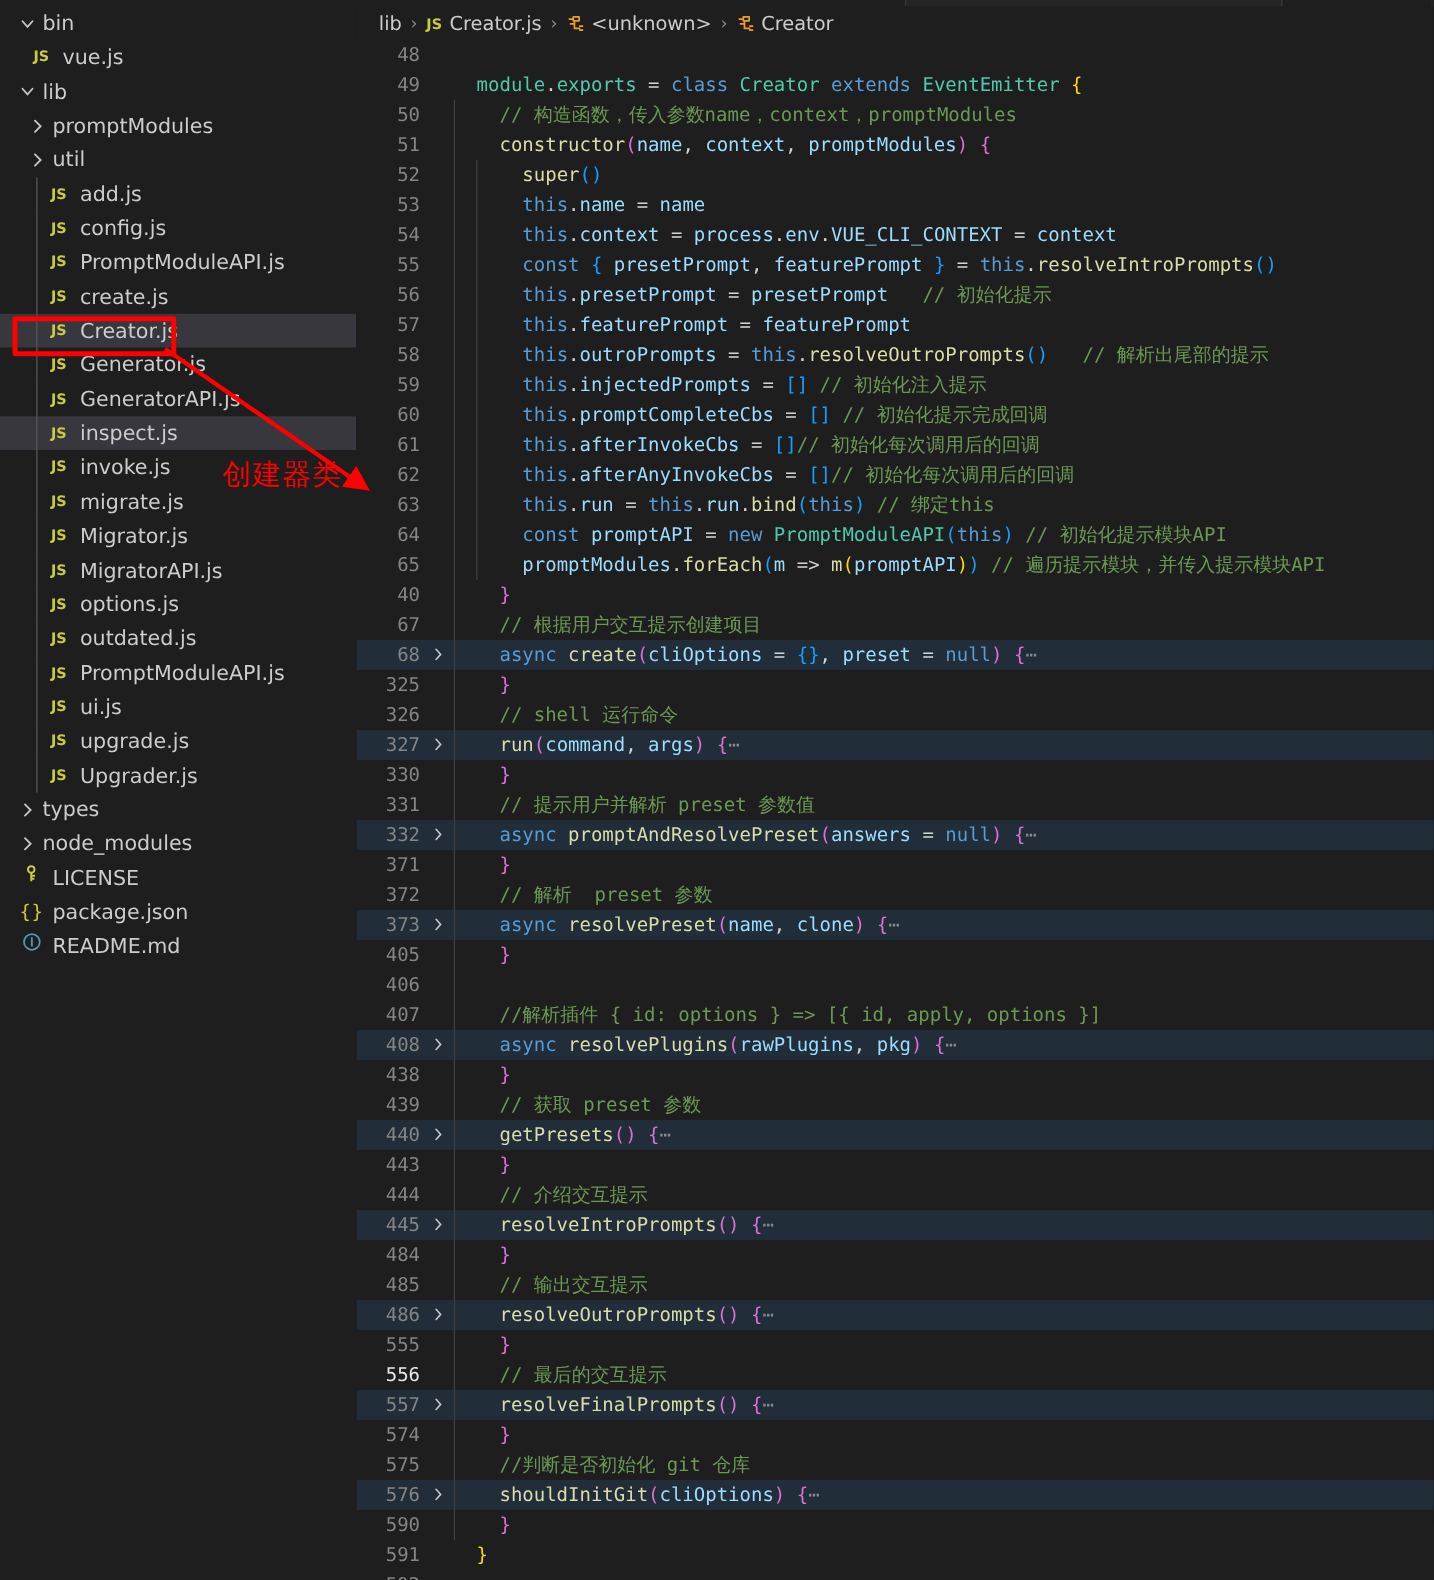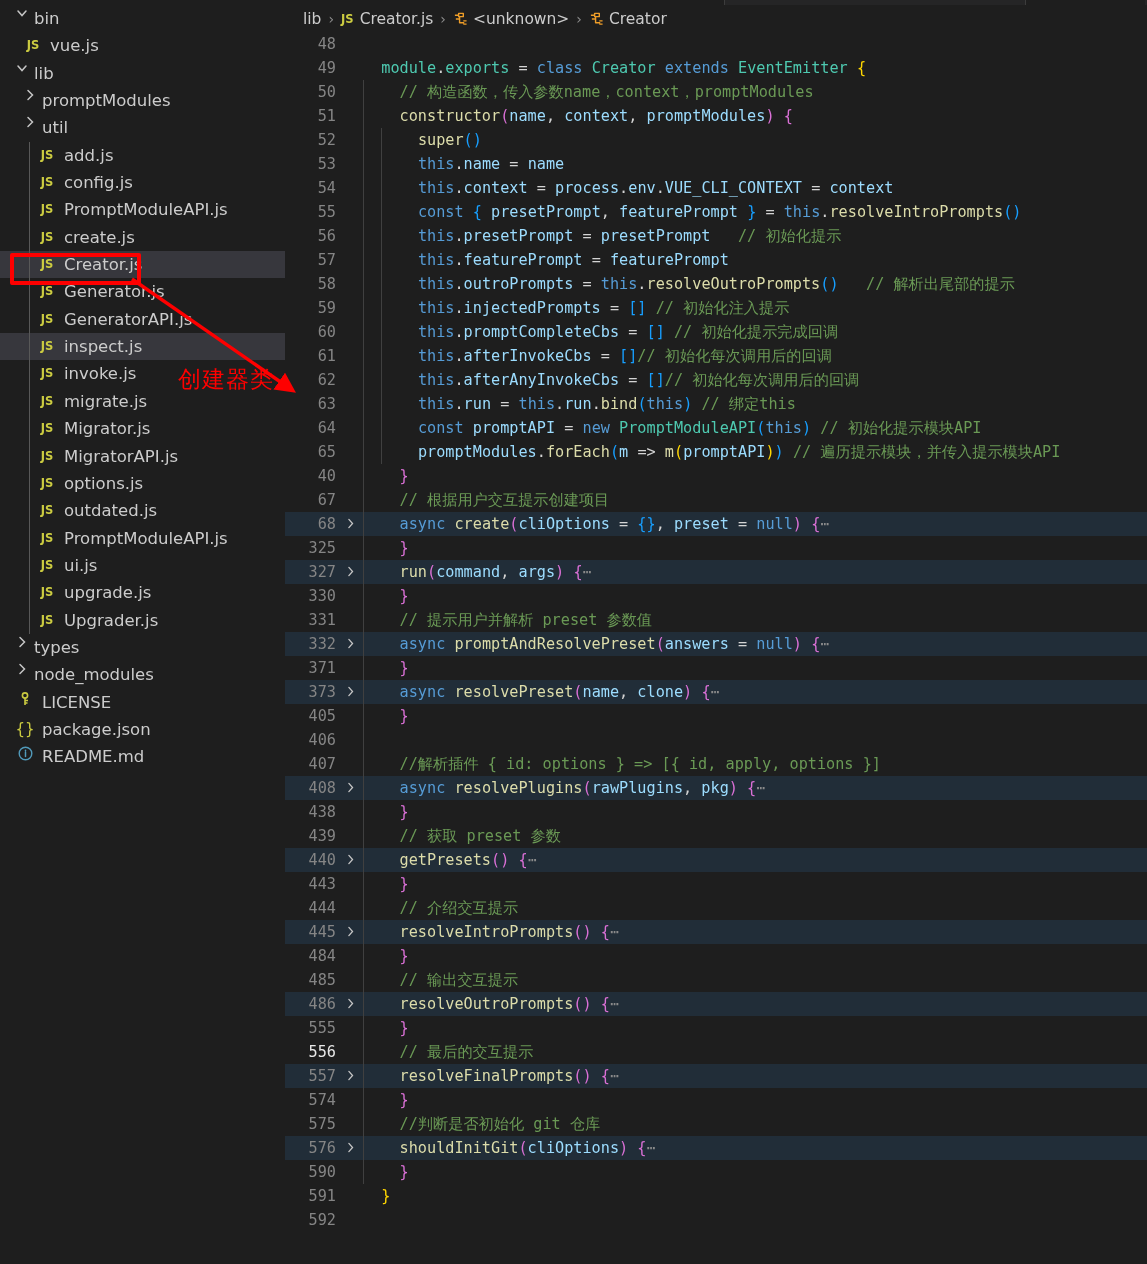--- a/index.html
+++ b/index.html
@@ -16,21 +16,21 @@
     width: 285px; height: 100%;
     background: #1e1e1e;
     position: relative;
     overflow: hidden;
     flex: 0 0 285px;
   }
   .tree { padding-top: 5px; }
   .row {
     height: 27.35px;
     display: flex;
-    align-items: flex-start;
+    align-items: center;
     position: relative;
     white-space: nowrap;
     color: #cccccc;
     font-size: 16.5px;
     line-height: 27.35px;
   }
   .row.sel { background: #37373d; }
   .row .indentguide {
     position: absolute; top: 0; bottom: 0; width: 1px;
     background: #585858;
@@ -387,29 +387,31 @@
         <div class="cline"><div class="gutter">62</div><div class="chev"></div><div class="ctext"><div class="vguide" style="left: 4px;"></div><div class="vguide" style="left: 22.3px;"></div><span class="t-plain">      </span><span class="t-blue">this</span><span class="t-plain">.</span><span class="t-lblue">afterAnyInvokeCbs</span><span class="t-plain"> = </span><span class="t-p3">[]</span><span class="t-cmt">// 初始化每次调用后的回调</span></div></div>
         <div class="cline"><div class="gutter">63</div><div class="chev"></div><div class="ctext"><div class="vguide" style="left: 4px;"></div><div class="vguide" style="left: 22.3px;"></div><span class="t-plain">      </span><span class="t-blue">this</span><span class="t-plain">.</span><span class="t-lblue">run</span><span class="t-plain"> = </span><span class="t-blue">this</span><span class="t-plain">.</span><span class="t-lblue">run</span><span class="t-plain">.</span><span class="t-yellow">bind</span><span class="t-p3">(</span><span class="t-blue">this</span><span class="t-p3">)</span><span class="t-plain"> </span><span class="t-cmt">// 绑定this</span></div></div>
         <div class="cline"><div class="gutter">64</div><div class="chev"></div><div class="ctext"><div class="vguide" style="left: 4px;"></div><div class="vguide" style="left: 22.3px;"></div><span class="t-plain">      </span><span class="t-blue">const</span><span class="t-plain"> </span><span class="t-lblue">promptAPI</span><span class="t-plain"> = </span><span class="t-blue">new</span><span class="t-plain"> </span><span class="t-teal">PromptModuleAPI</span><span class="t-p3">(</span><span class="t-blue">this</span><span class="t-p3">)</span><span class="t-plain"> </span><span class="t-cmt">// 初始化提示模块API</span></div></div>
         <div class="cline"><div class="gutter">65</div><div class="chev"></div><div class="ctext"><div class="vguide" style="left: 4px;"></div><div class="vguide" style="left: 22.3px;"></div><span class="t-plain">      </span><span class="t-lblue">promptModules</span><span class="t-plain">.</span><span class="t-yellow">forEach</span><span class="t-p3">(</span><span class="t-lblue">m</span><span class="t-plain"> =&gt; </span><span class="t-yellow">m</span><span class="t-p1">(</span><span class="t-lblue">promptAPI</span><span class="t-p1">)</span><span class="t-p3">)</span><span class="t-plain"> </span><span class="t-cmt">// 遍历提示模块，并传入提示模块API</span></div></div>
         <div class="cline"><div class="gutter">40</div><div class="chev"></div><div class="ctext"><div class="vguide" style="left: 4px;"></div><span class="t-plain">    </span><span class="t-p2">}</span></div></div>
         <div class="cline"><div class="gutter">67</div><div class="chev"></div><div class="ctext"><div class="vguide" style="left: 4px;"></div><span class="t-plain">    </span><span class="t-cmt">// 根据用户交互提示创建项目</span></div></div>
         <div class="cline folded"><div class="gutter">68</div><div class="chev"><svg width="13" height="13" viewBox="0 0 16 16" style="margin-top:5px">
               <path d="M6 3 L10.5 8 L6 13" fill="none" stroke="currentColor" stroke-width="1.6" stroke-linecap="round"></path>
             </svg></div><div class="ctext"><div class="vguide" style="left: 4px;"></div><span class="t-plain">    </span><span class="t-blue">async</span><span class="t-plain"> </span><span class="t-yellow">create</span><span class="t-p2">(</span><span class="t-lblue">cliOptions</span><span class="t-plain"> = </span><span class="t-p3">{}</span><span class="t-plain">, </span><span class="t-lblue">preset</span><span class="t-plain"> = </span><span class="t-blue">null</span><span class="t-p2">)</span><span class="t-plain"> </span><span class="t-p2">{</span><span class="t-fold">⋯</span></div></div>
         <div class="cline"><div class="gutter">325</div><div class="chev"></div><div class="ctext"><div class="vguide" style="left: 4px;"></div><span class="t-plain">    </span><span class="t-p2">}</span></div></div>
+        <div class="cline"><div class="gutter">326</div><div class="chev"></div><div class="ctext"><div class="vguide" style="left: 4px;"></div><span class="t-plain">    </span><span class="t-cmt">// shell 运行命令</span></div></div>
         <div class="cline folded"><div class="gutter">327</div><div class="chev"><svg width="13" height="13" viewBox="0 0 16 16" style="margin-top:5px">
               <path d="M6 3 L10.5 8 L6 13" fill="none" stroke="currentColor" stroke-width="1.6" stroke-linecap="round"></path>
             </svg></div><div class="ctext"><div class="vguide" style="left: 4px;"></div><span class="t-plain">    </span><span class="t-yellow">run</span><span class="t-p2">(</span><span class="t-lblue">command</span><span class="t-plain">, </span><span class="t-lblue">args</span><span class="t-p2">)</span><span class="t-plain"> </span><span class="t-p2">{</span><span class="t-fold">⋯</span></div></div>
         <div class="cline"><div class="gutter">330</div><div class="chev"></div><div class="ctext"><div class="vguide" style="left: 4px;"></div><span class="t-plain">    </span><span class="t-p2">}</span></div></div>
         <div class="cline"><div class="gutter">331</div><div class="chev"></div><div class="ctext"><div class="vguide" style="left: 4px;"></div><span class="t-plain">    </span><span class="t-cmt">// 提示用户并解析 preset 参数值</span></div></div>
         <div class="cline folded"><div class="gutter">332</div><div class="chev"><svg width="13" height="13" viewBox="0 0 16 16" style="margin-top:5px">
               <path d="M6 3 L10.5 8 L6 13" fill="none" stroke="currentColor" stroke-width="1.6" stroke-linecap="round"></path>
             </svg></div><div class="ctext"><div class="vguide" style="left: 4px;"></div><span class="t-plain">    </span><span class="t-blue">async</span><span class="t-plain"> </span><span class="t-yellow">promptAndResolvePreset</span><span class="t-p2">(</span><span class="t-lblue">answers</span><span class="t-plain"> = </span><span class="t-blue">null</span><span class="t-p2">)</span><span class="t-plain"> </span><span class="t-p2">{</span><span class="t-fold">⋯</span></div></div>
         <div class="cline"><div class="gutter">371</div><div class="chev"></div><div class="ctext"><div class="vguide" style="left: 4px;"></div><span class="t-plain">    </span><span class="t-p2">}</span></div></div>
+        <div class="cline"><div class="gutter">372</div><div class="chev"></div><div class="ctext"><div class="vguide" style="left: 4px;"></div><span class="t-plain">    </span><span class="t-cmt">// 解析  preset 参数</span></div></div>
         <div class="cline folded"><div class="gutter">373</div><div class="chev"><svg width="13" height="13" viewBox="0 0 16 16" style="margin-top:5px">
               <path d="M6 3 L10.5 8 L6 13" fill="none" stroke="currentColor" stroke-width="1.6" stroke-linecap="round"></path>
             </svg></div><div class="ctext"><div class="vguide" style="left: 4px;"></div><span class="t-plain">    </span><span class="t-blue">async</span><span class="t-plain"> </span><span class="t-yellow">resolvePreset</span><span class="t-p2">(</span><span class="t-lblue">name</span><span class="t-plain">, </span><span class="t-lblue">clone</span><span class="t-p2">)</span><span class="t-plain"> </span><span class="t-p2">{</span><span class="t-fold">⋯</span></div></div>
         <div class="cline"><div class="gutter">405</div><div class="chev"></div><div class="ctext"><div class="vguide" style="left: 4px;"></div><span class="t-plain">    </span><span class="t-p2">}</span></div></div>
         <div class="cline"><div class="gutter">406</div><div class="chev"></div><div class="ctext"><div class="vguide" style="left: 4px;"></div></div></div>
         <div class="cline"><div class="gutter">407</div><div class="chev"></div><div class="ctext"><div class="vguide" style="left: 4px;"></div><span class="t-plain">    </span><span class="t-cmt">//解析插件 { id: options } =&gt; [{ id, apply, options }]</span></div></div>
         <div class="cline folded"><div class="gutter">408</div><div class="chev"><svg width="13" height="13" viewBox="0 0 16 16" style="margin-top:5px">
               <path d="M6 3 L10.5 8 L6 13" fill="none" stroke="currentColor" stroke-width="1.6" stroke-linecap="round"></path>
             </svg></div><div class="ctext"><div class="vguide" style="left: 4px;"></div><span class="t-plain">    </span><span class="t-blue">async</span><span class="t-plain"> </span><span class="t-yellow">resolvePlugins</span><span class="t-p2">(</span><span class="t-lblue">rawPlugins</span><span class="t-plain">, </span><span class="t-lblue">pkg</span><span class="t-p2">)</span><span class="t-plain"> </span><span class="t-p2">{</span><span class="t-fold">⋯</span></div></div>
         <div class="cline"><div class="gutter">438</div><div class="chev"></div><div class="ctext"><div class="vguide" style="left: 4px;"></div><span class="t-plain">    </span><span class="t-p2">}</span></div></div>

